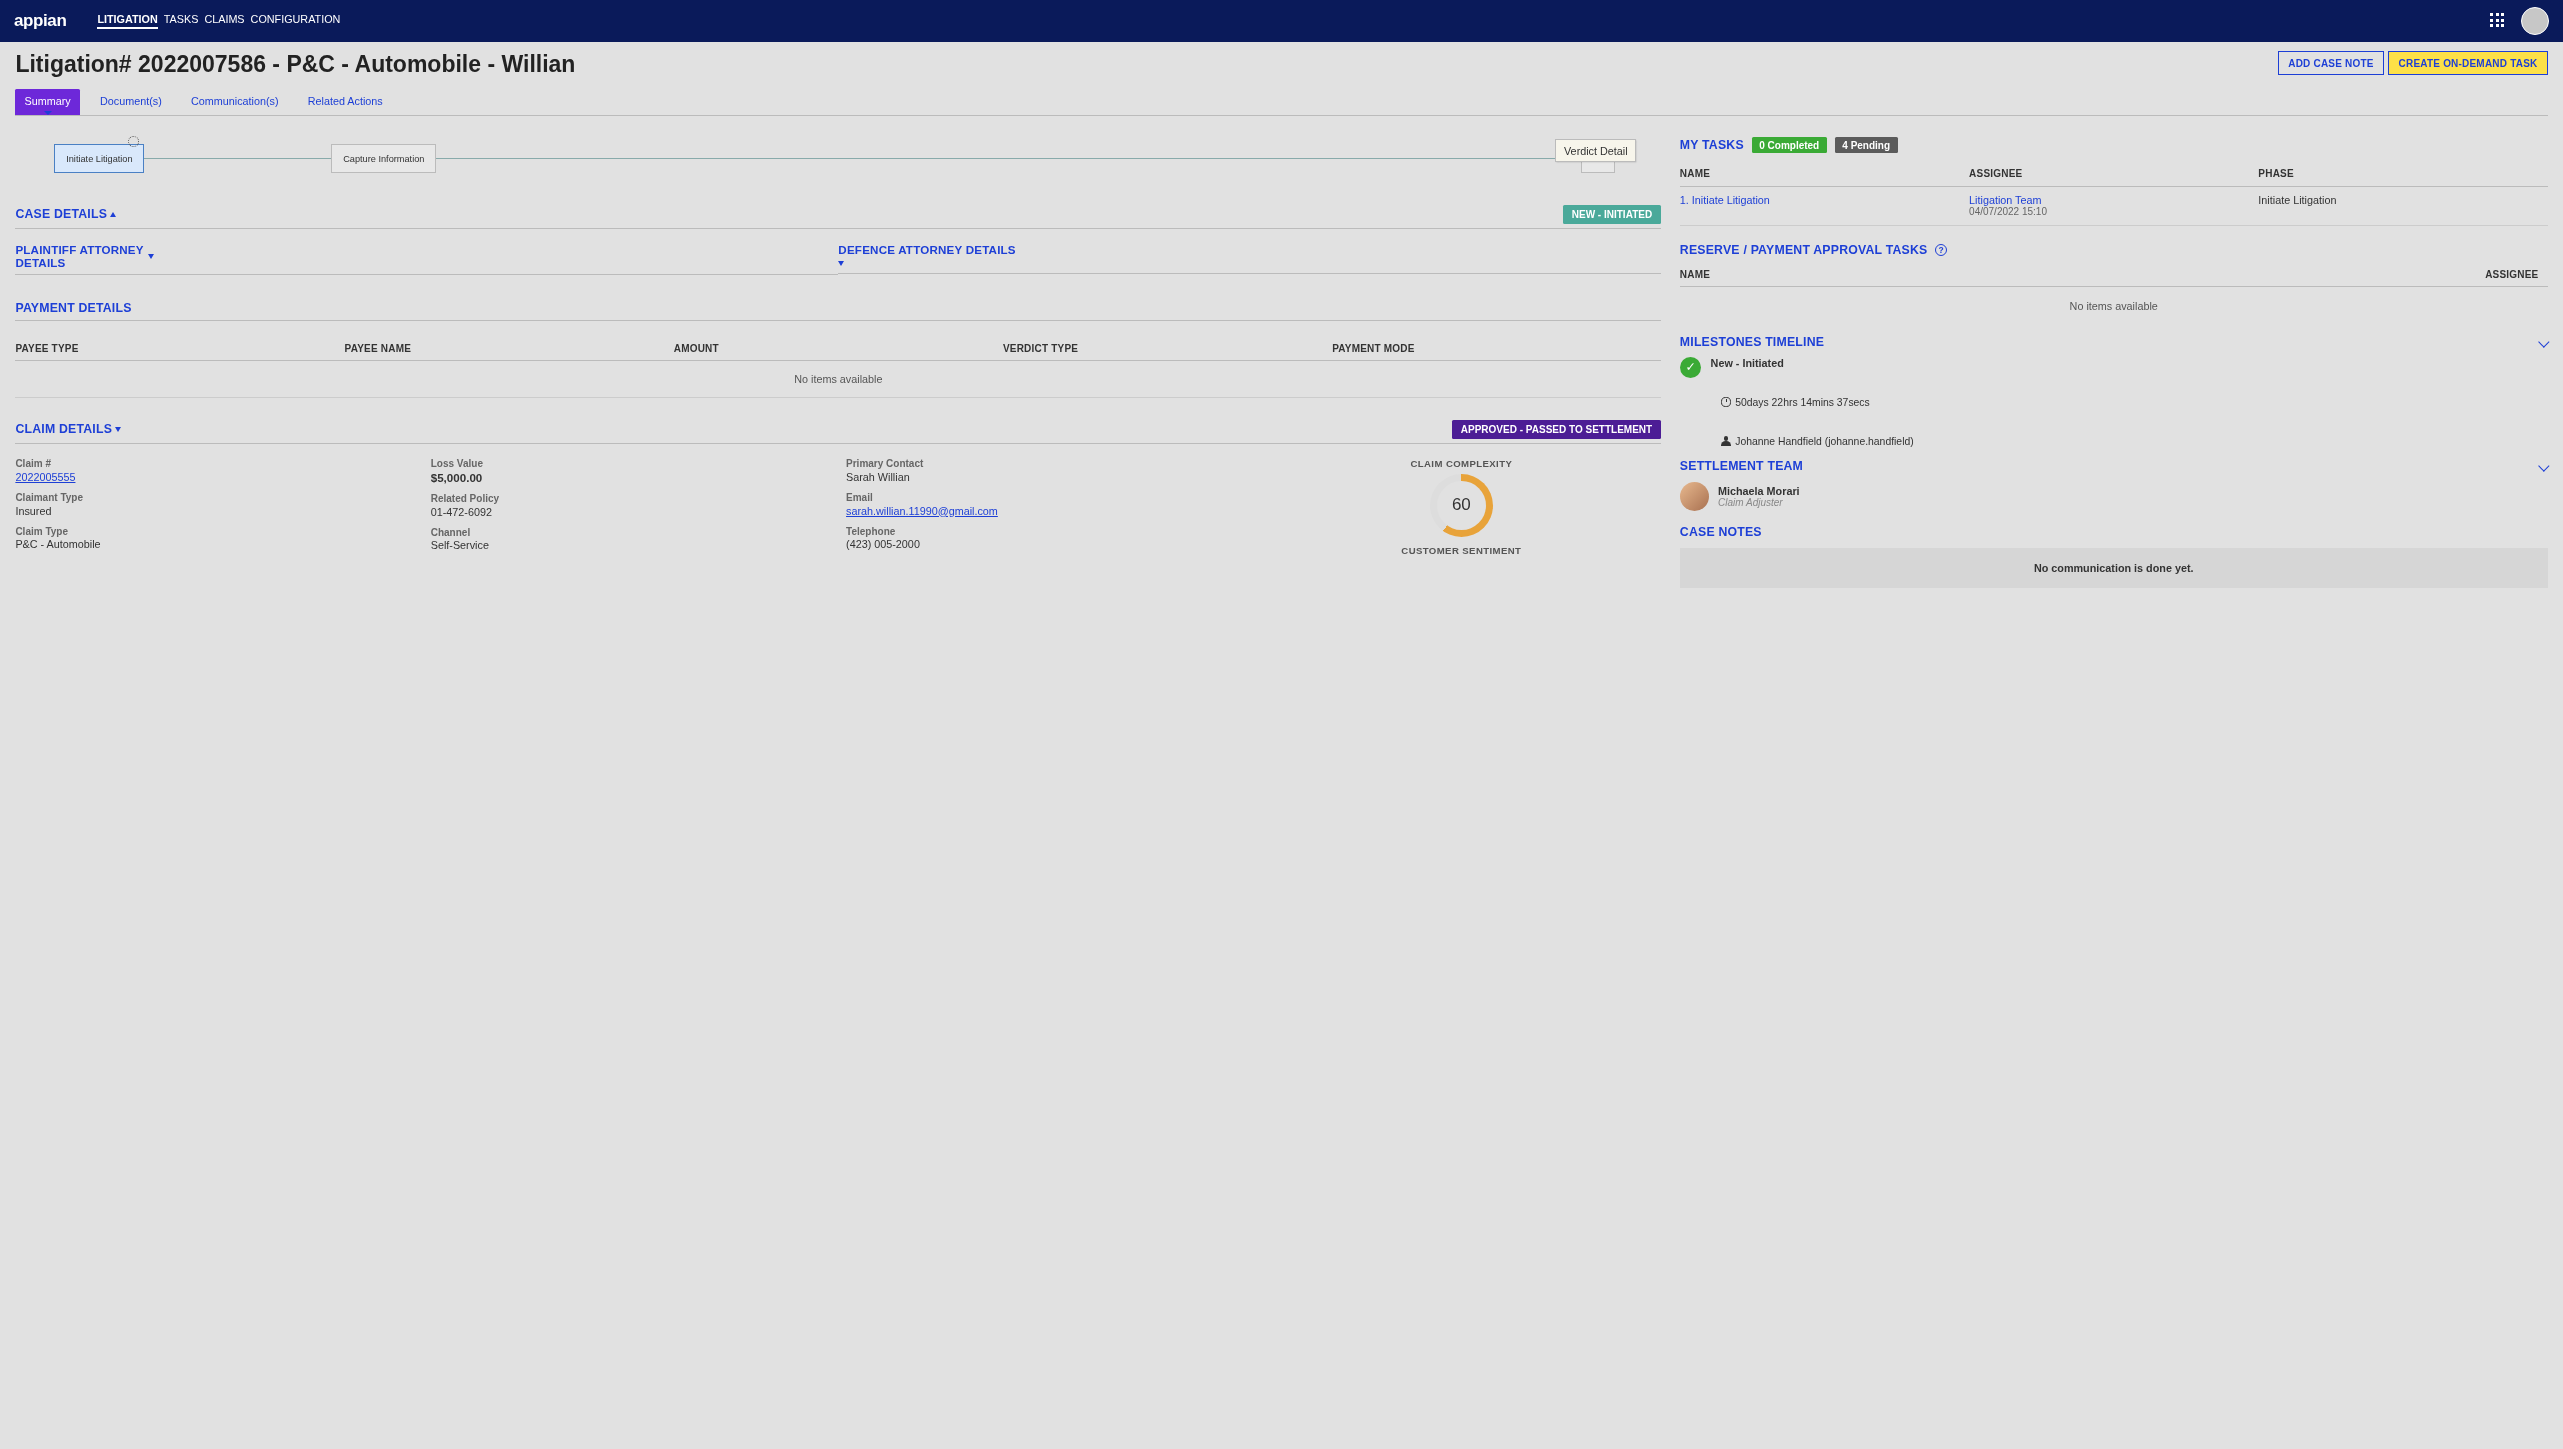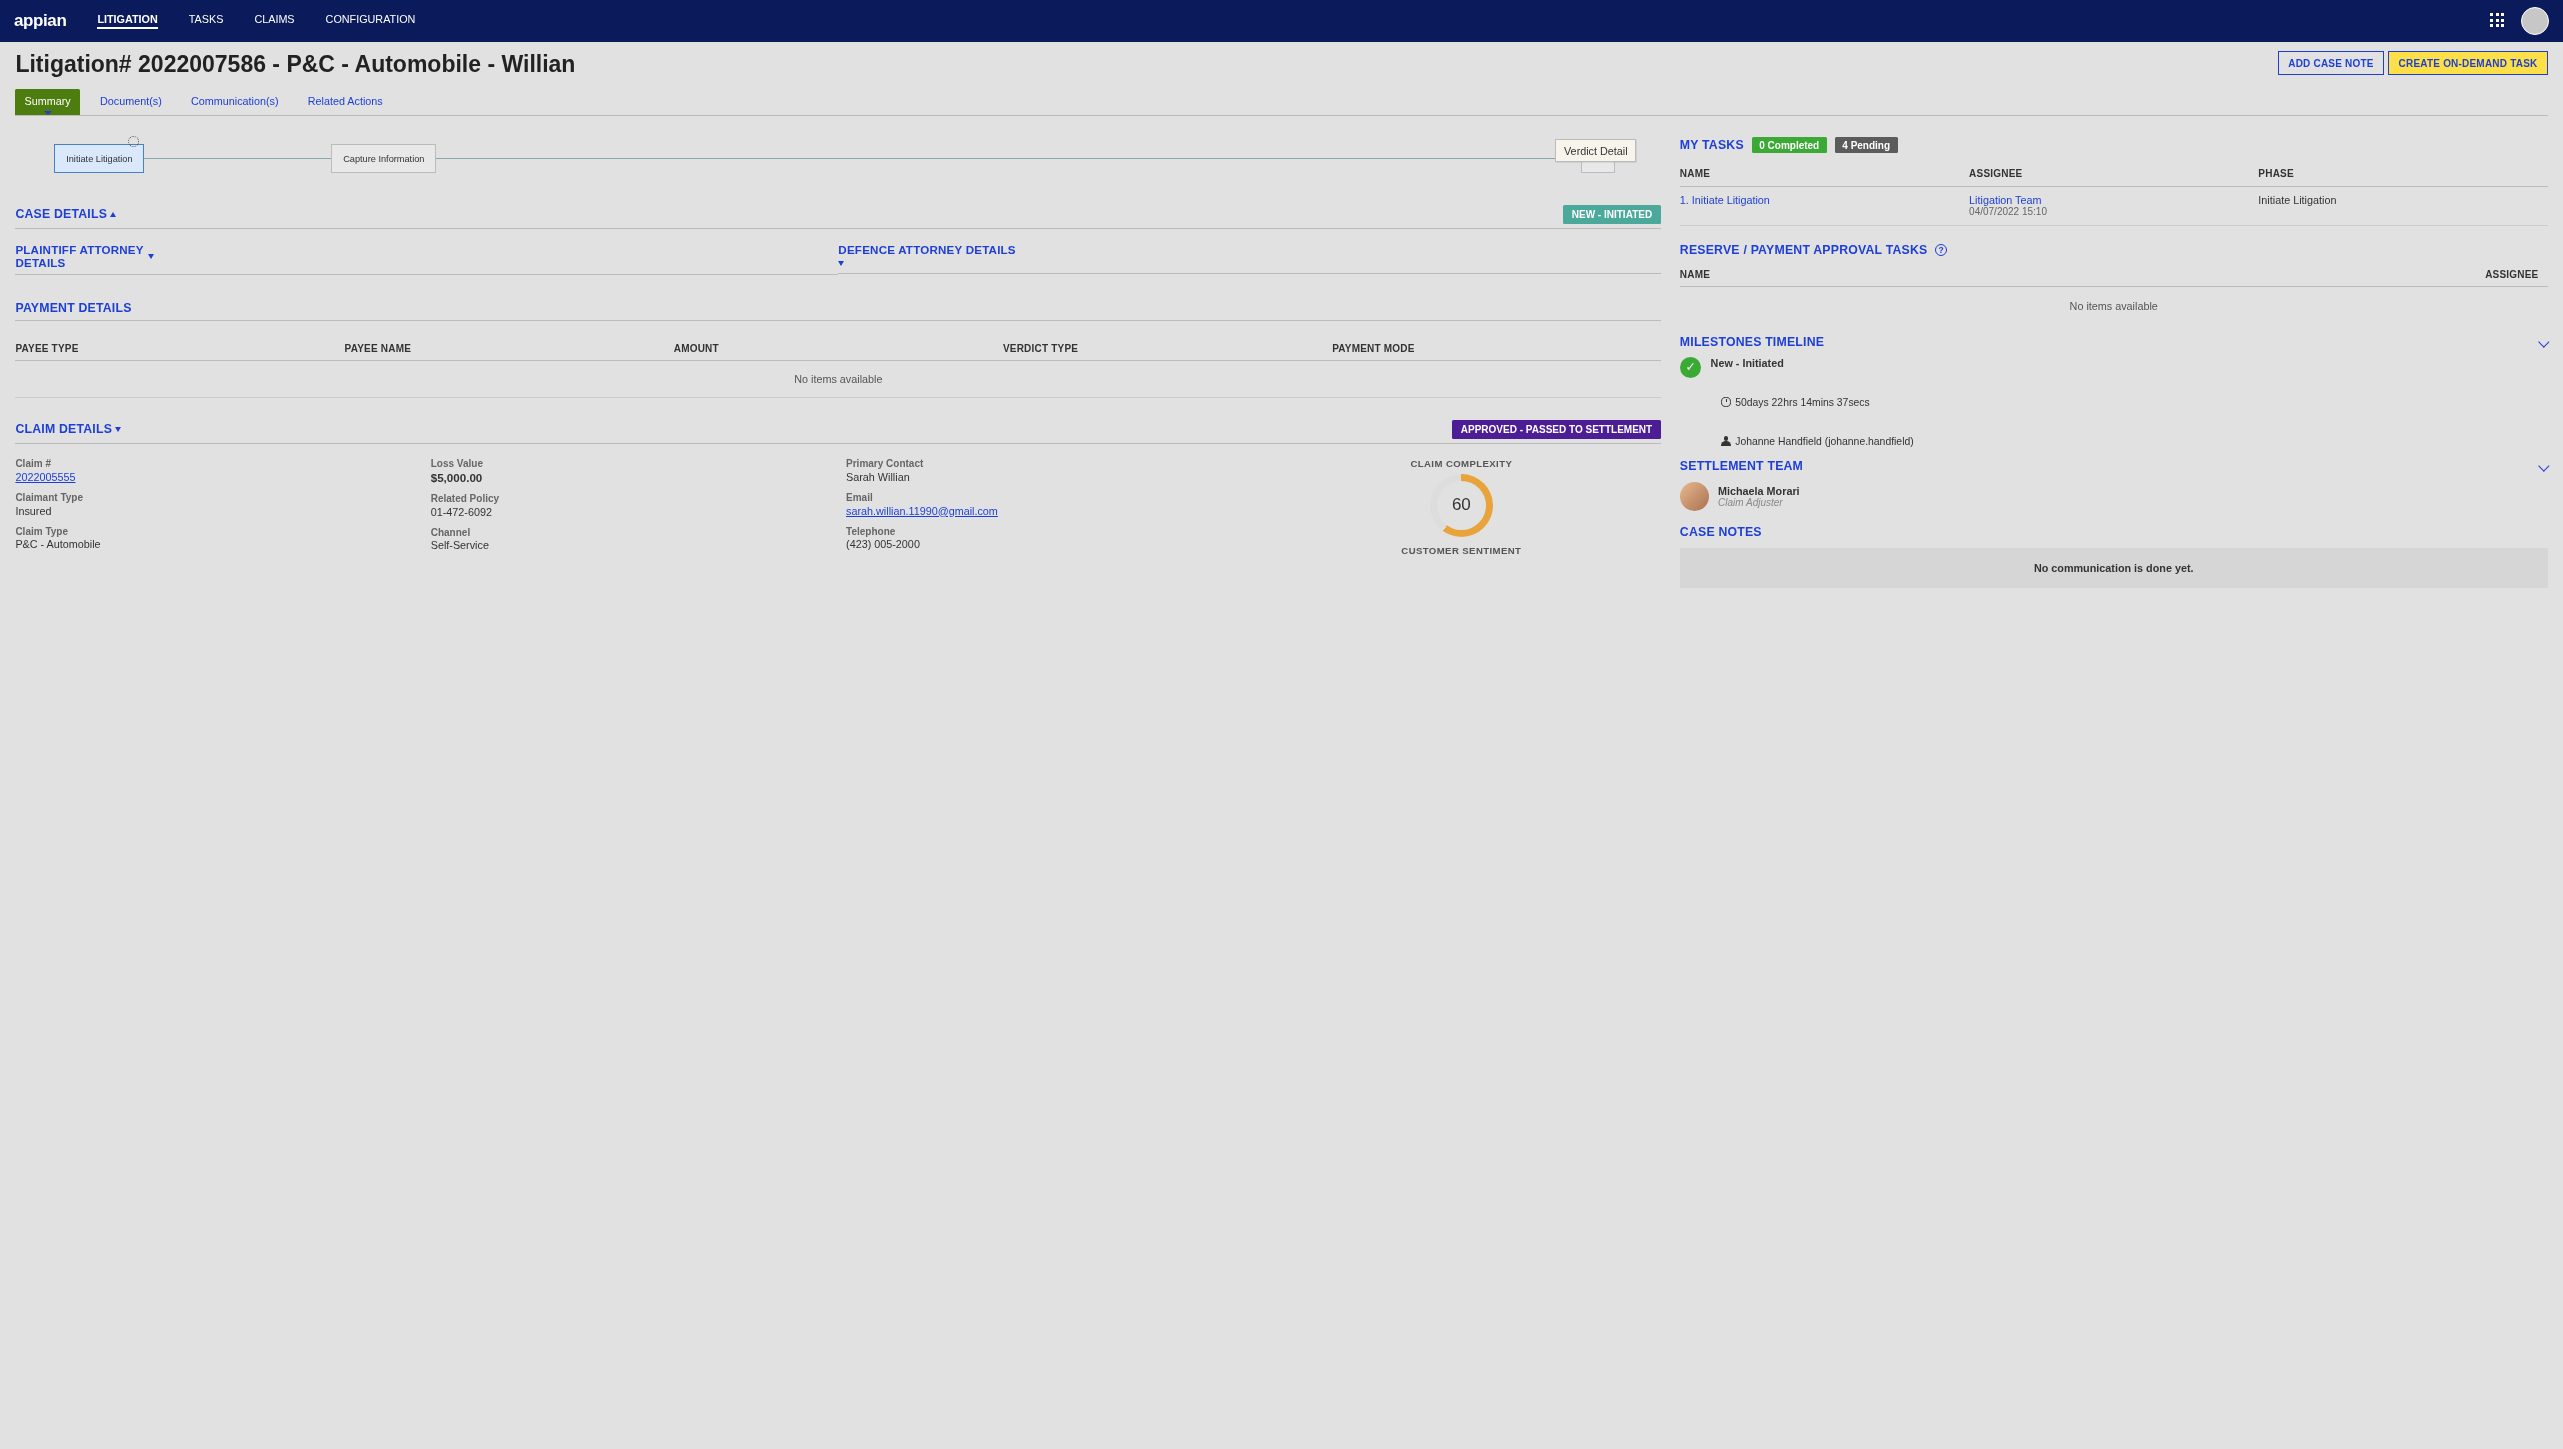--- a/index.html
+++ b/index.html
@@ -17,21 +17,21 @@
     padding: 0 14px;
     color: #fff;
   }
   .logo {
     font-family: Arial, sans-serif;
     font-weight: 700;
     font-size: 17px;
     letter-spacing: -0.4px;
     margin-right: 31px;
   }
-  .topnav { display: flex; gap: 31px; }
+  .topnav { display: flex; gap: 6px; }
   .topnav-item {
     text-transform: uppercase;
     font-size: 10.8px;
     color: #fff;
     cursor: pointer;
     padding-bottom: 1.5px;
   }
   .topnav-item.active { border-bottom: 2.3px solid #fff; font-weight: 600; }
   .top-spacer { flex: 1; }
   .grid-icon {
@@ -54,21 +54,21 @@
     font-weight: 600; font-size: 10px; padding: 5.4px 9.2px; cursor: pointer; margin-left: 4.6px;
     letter-spacing: 0.2px;
   }
   .head-btn.alt { background: transparent; }
   .tabs { display: flex; gap: 10.8px; margin: 10.8px 0 0; border-bottom: 0.8px solid #bbb; }
   .tab {
     padding: 6.2px 9.2px 7.7px; color: #1d3fd6; cursor: pointer; font-size: 10.8px;
     position: relative;
   }
   .tab.active {
-    background: #4d7c0f; color: #fff; border-radius: 1.5px 1.5px 0 0; font-weight: 500;
+    background: #6d28d9; color: #fff; border-radius: 1.5px 1.5px 0 0; font-weight: 500;
   }
   .tab.active::after {
     content: ""; position: absolute; bottom: -4.6px; left: 50%; transform: translateX(-50%);
     border: 4.6px solid transparent; border-top-color: #1d3fd6;
   }
   .columns { display: flex; gap: 18.5px; margin-top: 21.6px; }
   .col-left { flex: 0 0 65%; }
   .col-right { flex: 1; }
 
   .flow { position: relative; height: 46px; margin: 0 0 21.6px 39px; }

